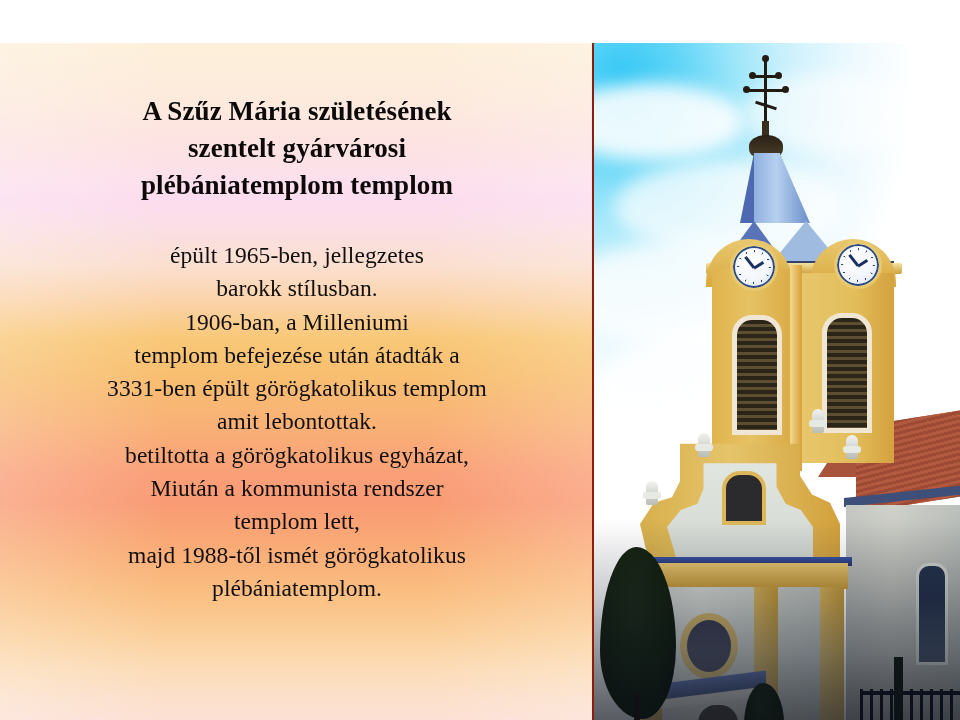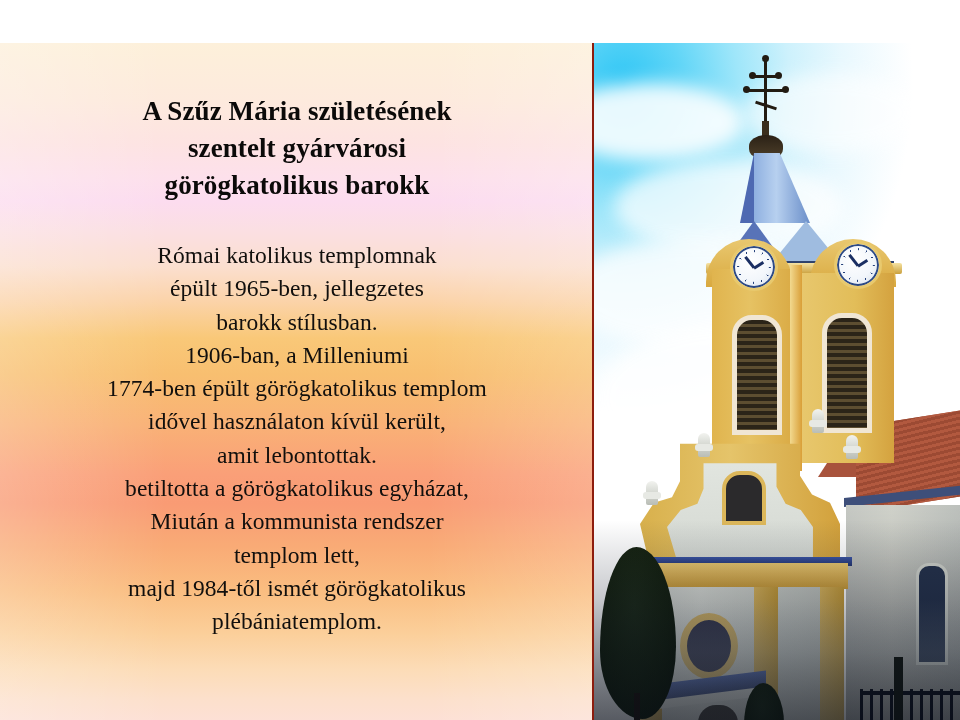--- a/index.html
+++ b/index.html
@@ -395,35 +395,34 @@
 <div id="slide">
 
   <div id="left-panel"></div>
   <div id="left-panel-sheen"></div>
 
   <div id="text-block">
 
     <div id="title">
       <span class="tl">A Szűz Mária születésének</span>
       <span class="tl">szentelt gyárvárosi</span>
-      <span class="tl">görögkatolikus barokk</span>
+      <span class="tl">plébániatemplom templom</span>
     </div>
 
     <div id="body-text">
-      <span class="bl">Római katolikus templomnak</span>
       <span class="bl">épült 1965-ben, jellegzetes</span>
       <span class="bl">barokk stílusban.</span>
       <span class="bl">1906-ban, a Milleniumi</span>
-      <span class="bl">1774-ben épült görögkatolikus templom</span>
-      <span class="bl">idővel használaton kívül került,</span>
+      <span class="bl">templom befejezése után átadták a</span>
+      <span class="bl">3331-ben épült görögkatolikus templom</span>
       <span class="bl">amit lebontottak.</span>
       <span class="bl">betiltotta a görögkatolikus egyházat,</span>
       <span class="bl">Miután a kommunista rendszer</span>
       <span class="bl">templom lett,</span>
-      <span class="bl">majd 1984-től ismét görögkatolikus</span>
+      <span class="bl">majd 1988-től ismét görögkatolikus</span>
       <span class="bl">plébániatemplom.</span>
     </div>
   </div>
 
   <div id="photo-frame">
     <div id="photo">
 
       <div class="sky"></div>
 
       <div class="cloud" style="left:-40px; top:40px;  width:190px; height:78px;"></div>

